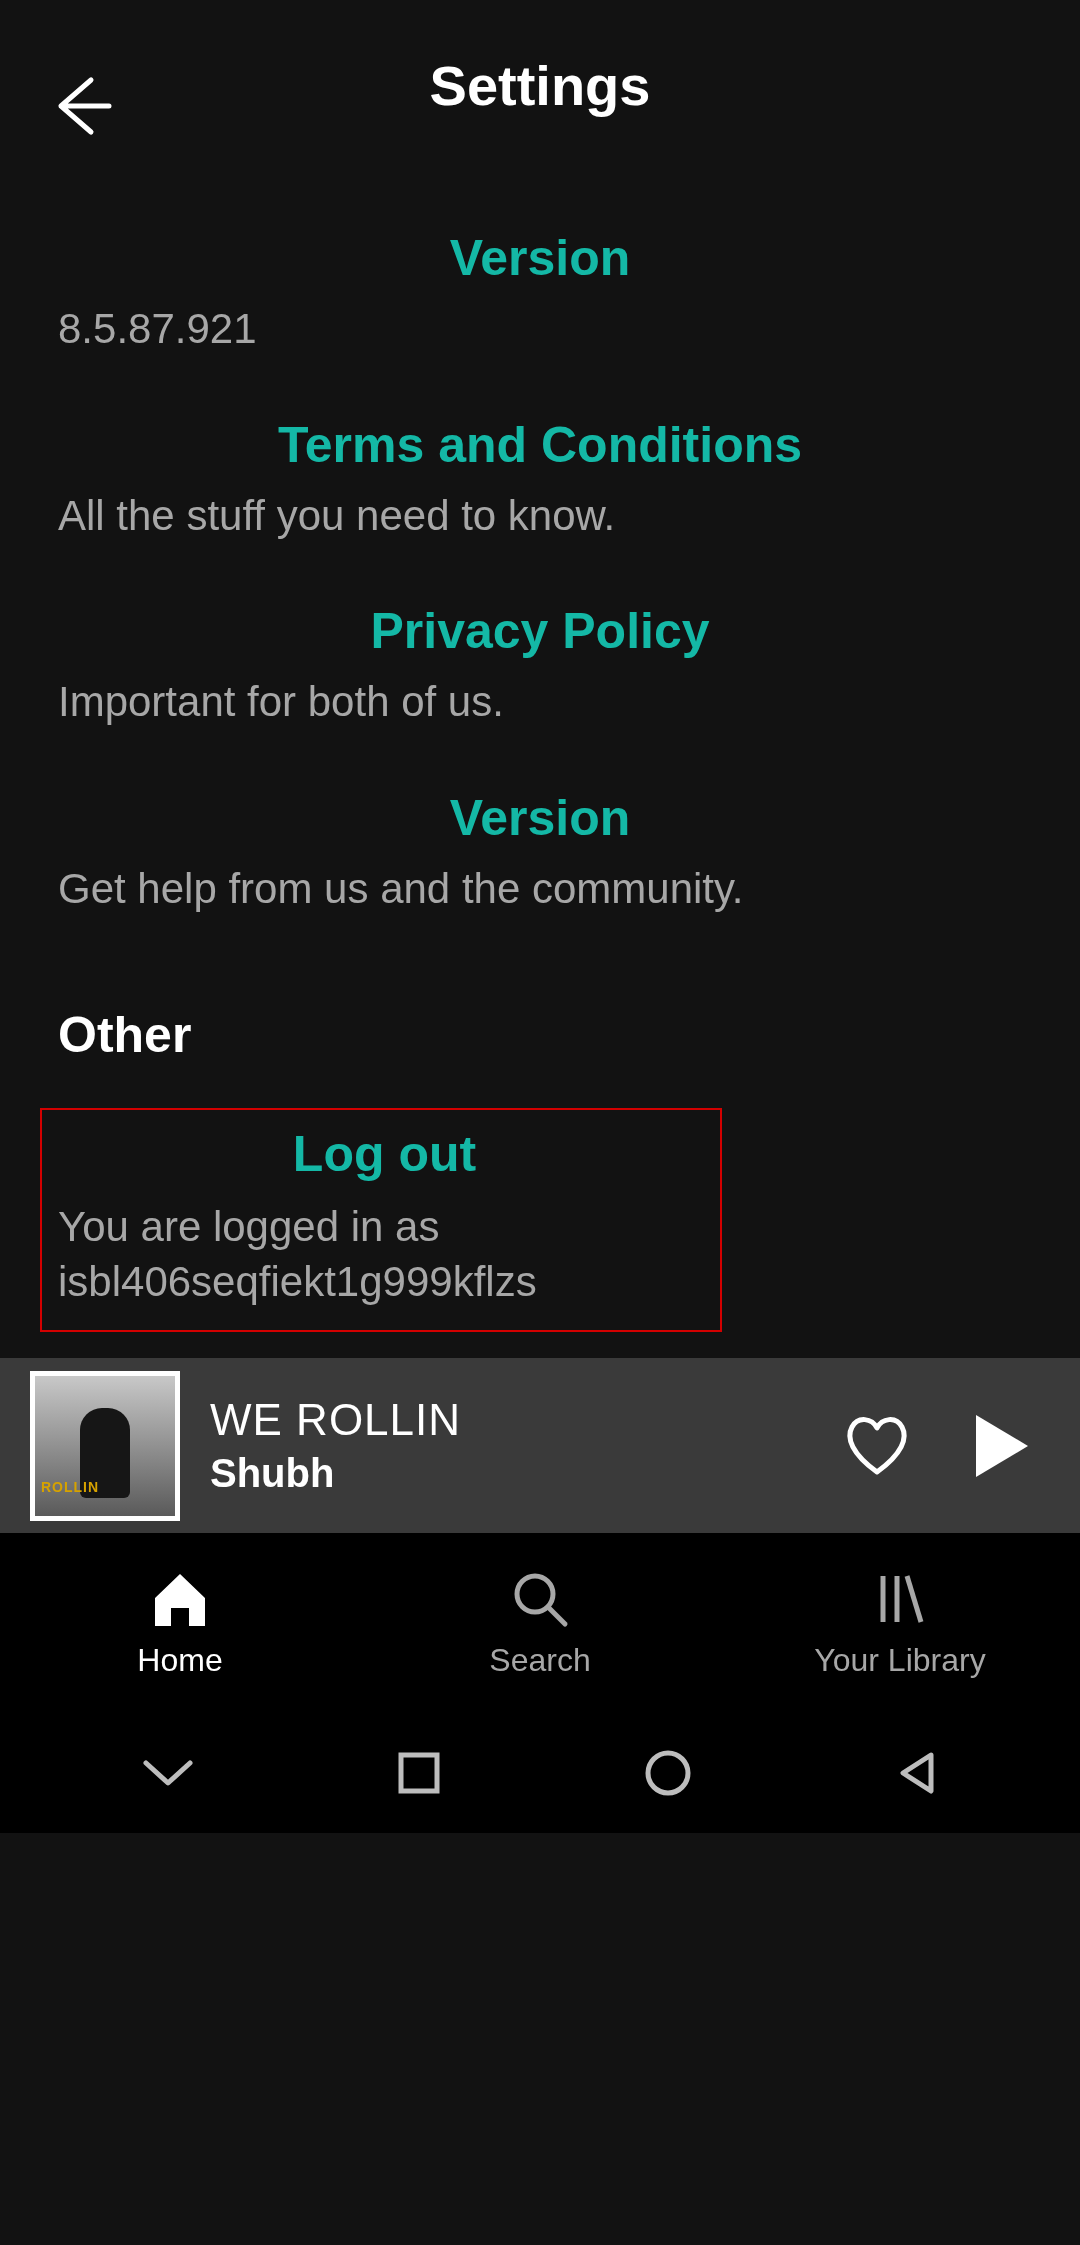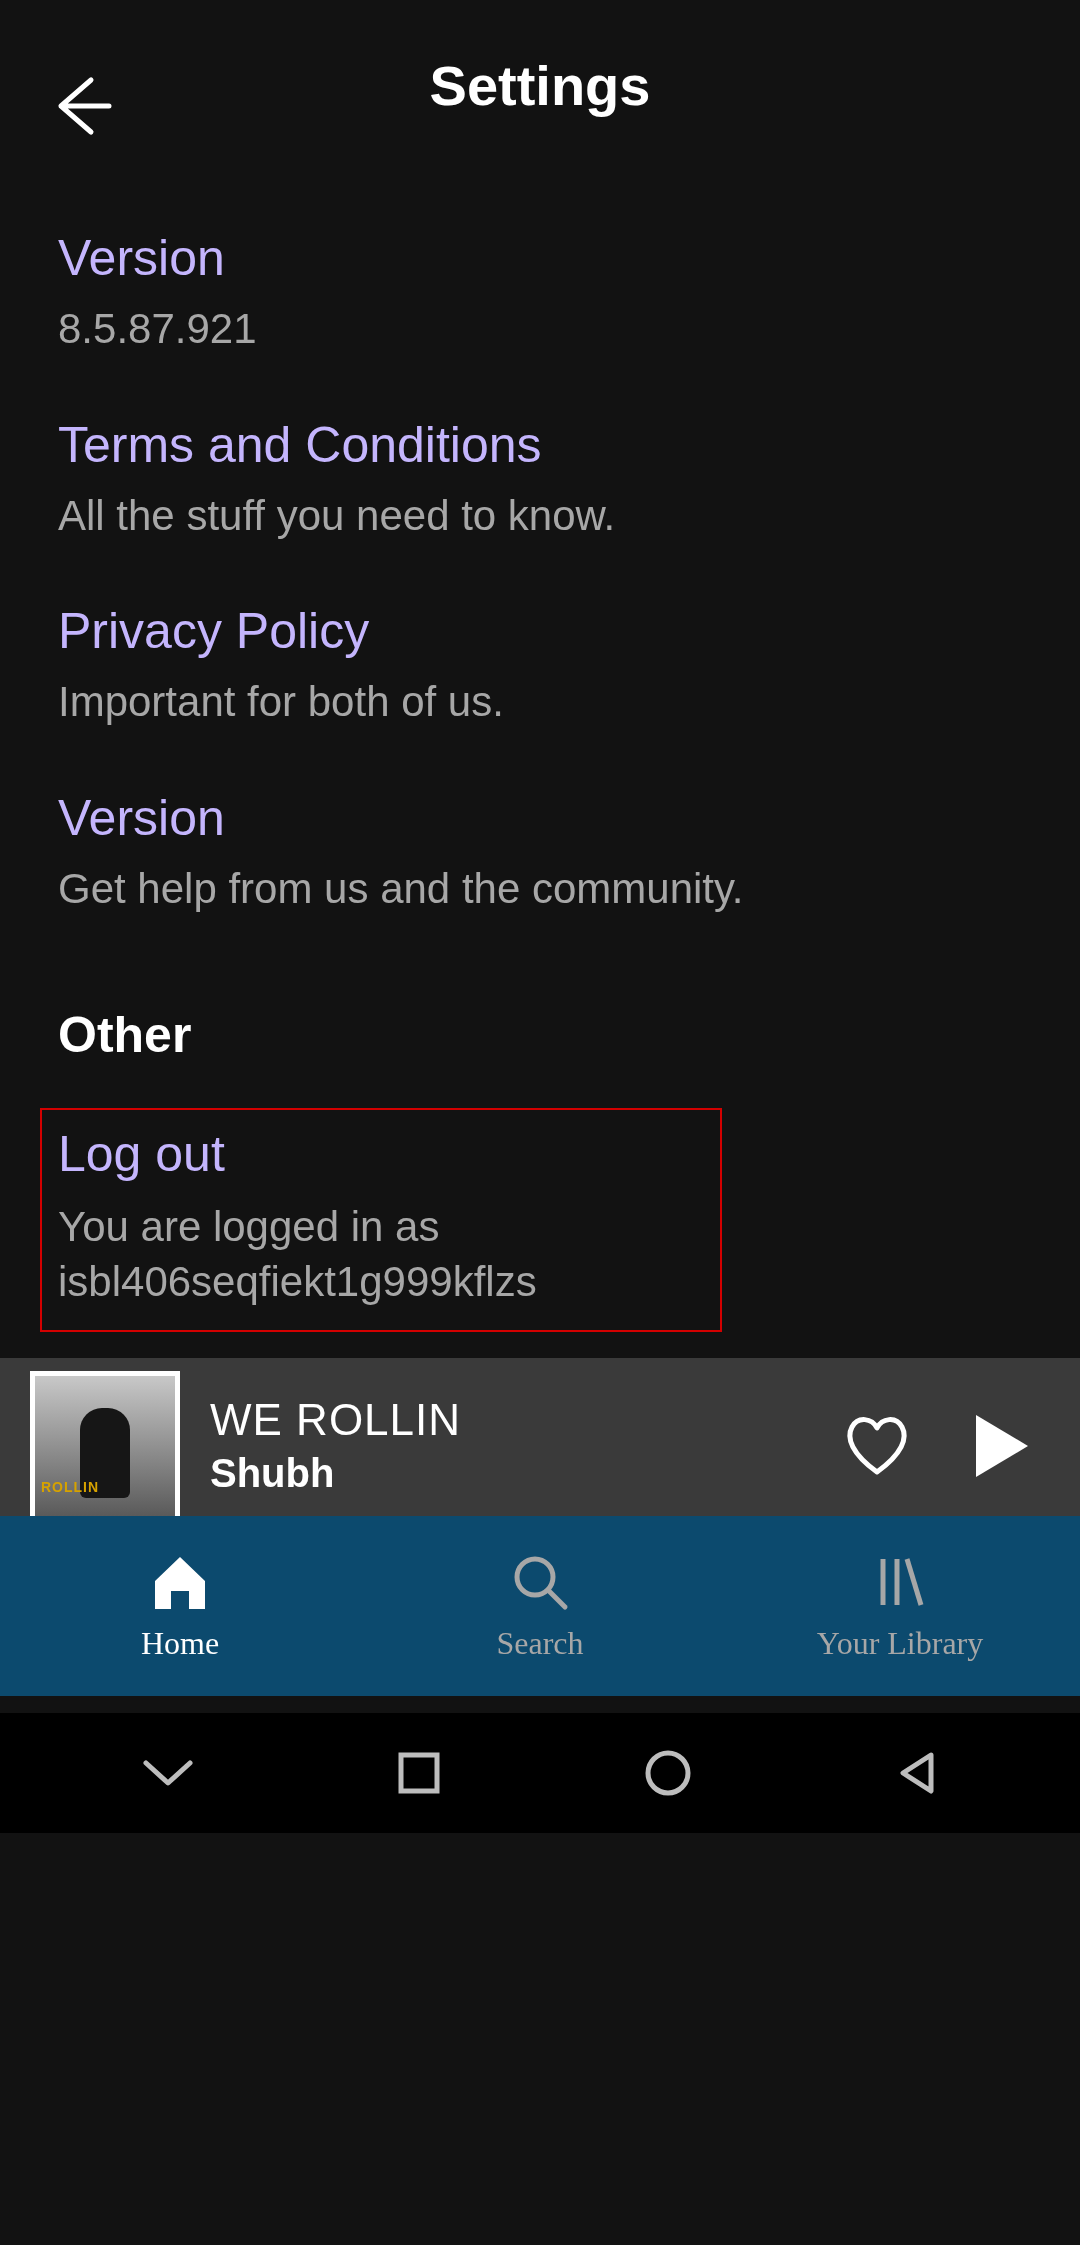--- a/index.html
+++ b/index.html
@@ -41,23 +41,24 @@
   
   .content {
     flex: 1;
     padding: 0 58px;
   }
   .item {
     padding-top: 58px;
   }
   .item-title {
     font-size: 50px;
-    font-weight: 400;
-    color: #c4b5fd;
+    font-weight: 700;
+    color: #14b8a6;
     line-height: 1.2;
+    text-align: center;
   }
   .item-sub {
     font-size: 42px;
     font-weight: 400;
     color: #a7a7a7;
     margin-top: 14px;
     line-height: 1.3;
   }
   .section-header {
     font-size: 50px;
@@ -139,27 +140,26 @@
     display: flex;
     align-items: center;
     gap: 60px;
     margin-right: 20px;
   }
 
   
   .tabbar {
     position: absolute;
     left: 0; right: 0;
-    bottom: 137px;
+    bottom: 120px;
     height: 180px;
-    background: #0c4a6e;
+    background: #000000;
     display: flex;
     align-items: center;
     justify-content: space-around;
-    font-family: Liberation Serif, serif;
   }
   .tab {
     display: flex;
     flex-direction: column;
     align-items: center;
     gap: 12px;
     flex: 1;
   }
   .tab-label {
     font-size: 32px;

